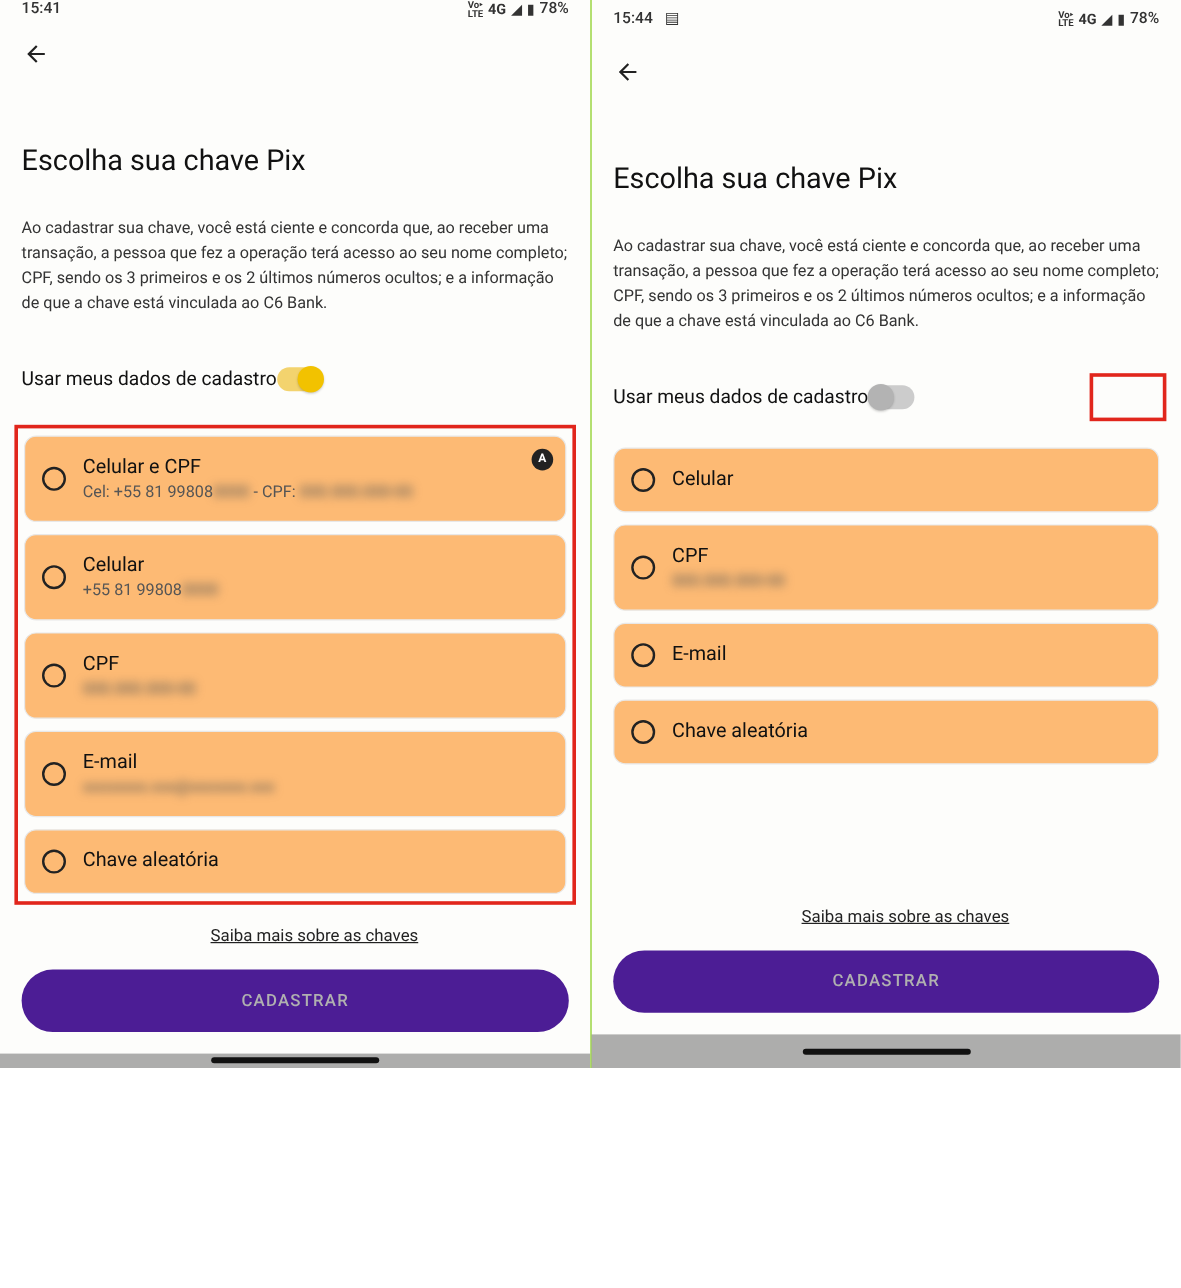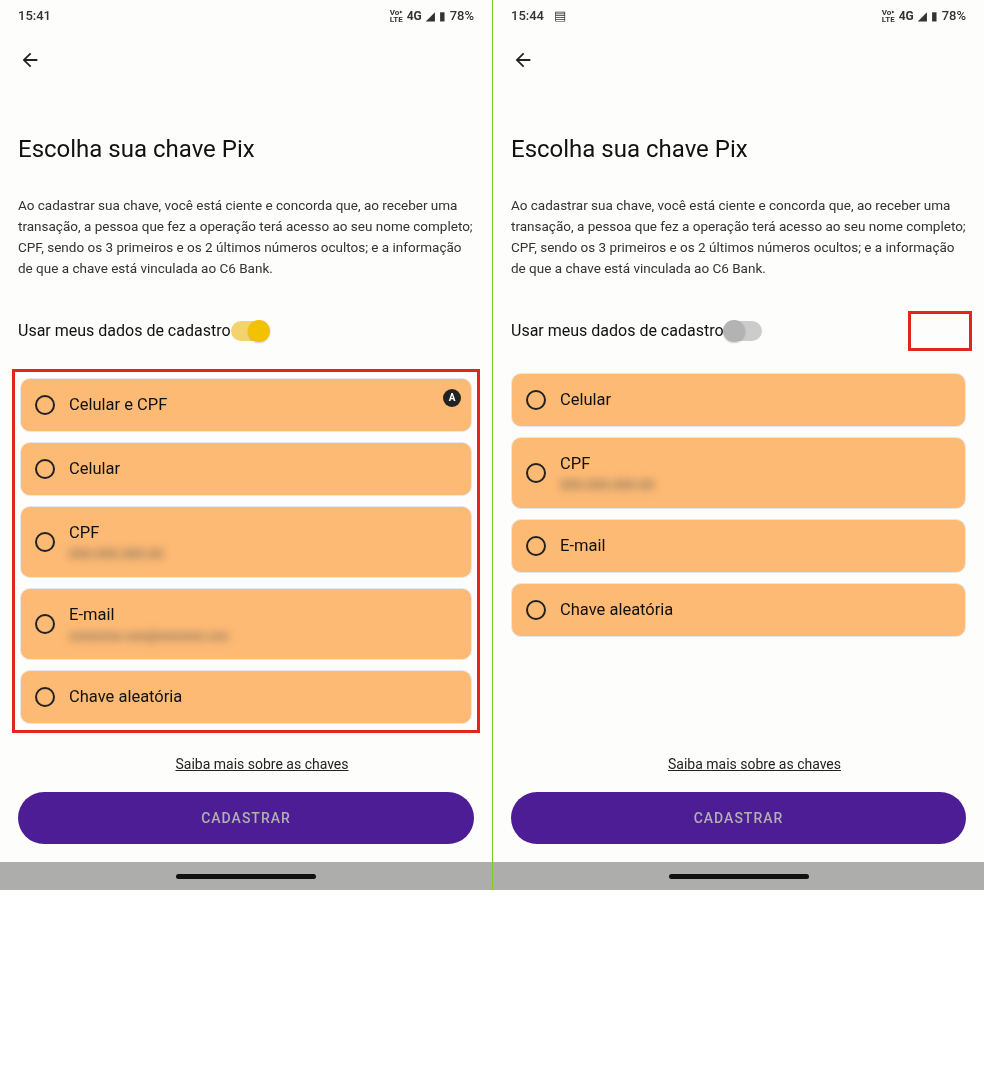--- a/index.html
+++ b/index.html
@@ -197,28 +197,34 @@
       <span class="toggle on">
           <span class="knob"></span>
         </span>
     </div>
 
     <div class="option-list highlight">
       <div class="option">
         <span class="radio"></span>
         <div class="opt-text">
           <span class="opt-title">Celular e CPF</span>
+          <span class="opt-sub">
+            <span>Cel: +55 81 99808</span><span class="blur">0000</span><span> - CPF: </span><span class="blur">000.000.000-00</span>
+          </span>
         </div>
         <span class="badge">A</span>
       </div>
 
       <div class="option">
         <span class="radio"></span>
         <div class="opt-text">
           <span class="opt-title">Celular</span>
+          <span class="opt-sub">
+            <span>+55 81 99808</span><span class="blur">0000</span>
+          </span>
         </div>
       </div>
 
       <div class="option">
         <span class="radio"></span>
         <div class="opt-text">
           <span class="opt-title">CPF</span>
           <span class="opt-sub blur">000.000.000-00</span>
         </div>
       </div>

